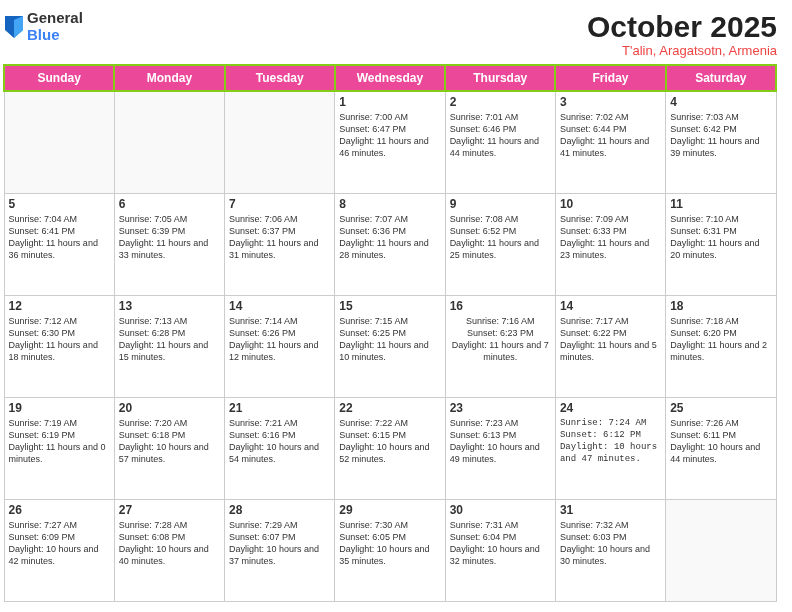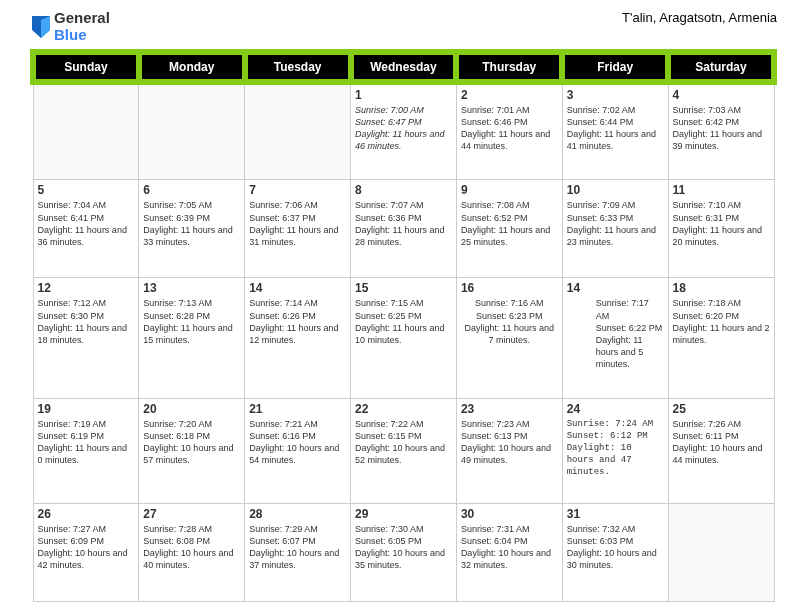--- a/index.html
+++ b/index.html
@@ -8,21 +8,21 @@
       height: 612px;
       font-family: Arial, sans-serif;
       background: #fff;
       overflow: hidden;
     }
     .page {
       width: 792px;
       height: 612px;
       display: flex;
       flex-direction: column;
-      padding: 10px 15px 10px 30px;
+      padding: 10px 15px 10px 3px;
     }
     .header {
       display: flex;
       align-items: flex-start;
       justify-content: space-between;
       margin-bottom: 6px;
     }
     .logo {
       display: flex;
       align-items: center;
@@ -46,37 +46,37 @@
       text-align: right;
     }
     .month-title {
       font-size: 30px;
       font-weight: bold;
       color: #222;
       line-height: 1.1;
     }
     .subtitle {
       font-size: 13px;
-      color: #000000;
+      color: #ef4444;
     }
     .calendar {
       flex: 1;
       border: 1px solid #ccc;
       border-collapse: collapse;
       width: 100%;
       table-layout: fixed;
     }
     .calendar th {
-      background: #000000;
+      background: #ec4899;
       color: #fff;
       font-size: 12px;
       font-weight: bold;
       padding: 5px 4px;
       text-align: center;
-      border: 6px solid #84cc16;
+      border: 2px solid #84cc16;
       margin-left: 12px;
     }
     .calendar td {
       border: 1px solid #ccc;
       vertical-align: top;
       padding: 3px 4px;
       font-size: 9.5px;
       color: #333;
       background: #fff;
       height: 78px;
@@ -106,20 +106,21 @@
       <svg class="logo-icon" viewBox="0 0 18 22" xmlns="http://www.w3.org/2000/svg">
         <polygon points="0,0 18,0 18,14 9,22 0,14" fill="#1565c0"></polygon>
         <polygon points="9,4 18,0 18,14 9,22" fill="#42a5f5"></polygon>
       </svg>
       <div class="logo-text">
         <span class="general">General</span>
         <span class="blue">Blue</span>
       </div>
     </div>
     <div class="title-block">
+      <div class="month-title">October 2025</div>
       <div class="subtitle">T'alin, Aragatsotn, Armenia</div>
     </div>
   </div>
 
   <table class="calendar">
     <thead>
       <tr>
         <th>Sunday</th>
         <th>Monday</th>
         <th>Tuesday</th>
@@ -129,21 +130,21 @@
         <th>Saturday</th>
       </tr>
     </thead>
     <tbody id="calendar-body">
     <tr>
           <td class="empty"></td>
           <td class="empty"></td>
           <td class="empty"></td>
           <td>
             <span class="day-num">1</span>
-            <div class="cell-text" style="white-space: pre-line; font-style: italic;">Sunrise: 7:00 AM
+            <div class="cell-text" style="white-space: pre-line;">Sunrise: 7:00 AM
 Sunset: 6:47 PM
 Daylight: 11 hours and 46 minutes.</div>
           </td>
           <td>
             <span class="day-num">2</span>
             <div class="cell-text" style="white-space: pre-line;">Sunrise: 7:01 AM
 Sunset: 6:46 PM
 Daylight: 11 hours and 44 minutes.</div>
           </td>
           <td>
@@ -229,21 +230,21 @@
 Daylight: 11 hours and 10 minutes.</div>
           </td>
           <td>
             <span class="day-num">16</span>
             <div class="cell-text" style="white-space: pre-line; text-align: center;">Sunrise: 7:16 AM
 Sunset: 6:23 PM
 Daylight: 11 hours and 7 minutes.</div>
           </td>
           <td>
             <span class="day-num">14</span>
-            <div class="cell-text" style="white-space: pre-line; margin-left: 29px;">Sunrise: 7:17 AM
+            <div class="cell-text" style="white-space: pre-line;">Sunrise: 7:17 AM
 Sunset: 6:22 PM
 Daylight: 11 hours and 5 minutes.</div>
           </td>
           <td>
             <span class="day-num">18</span>
             <div class="cell-text" style="white-space: pre-line;">Sunrise: 7:18 AM
 Sunset: 6:20 PM
 Daylight: 11 hours and 2 minutes.</div>
           </td>
         </tr>

